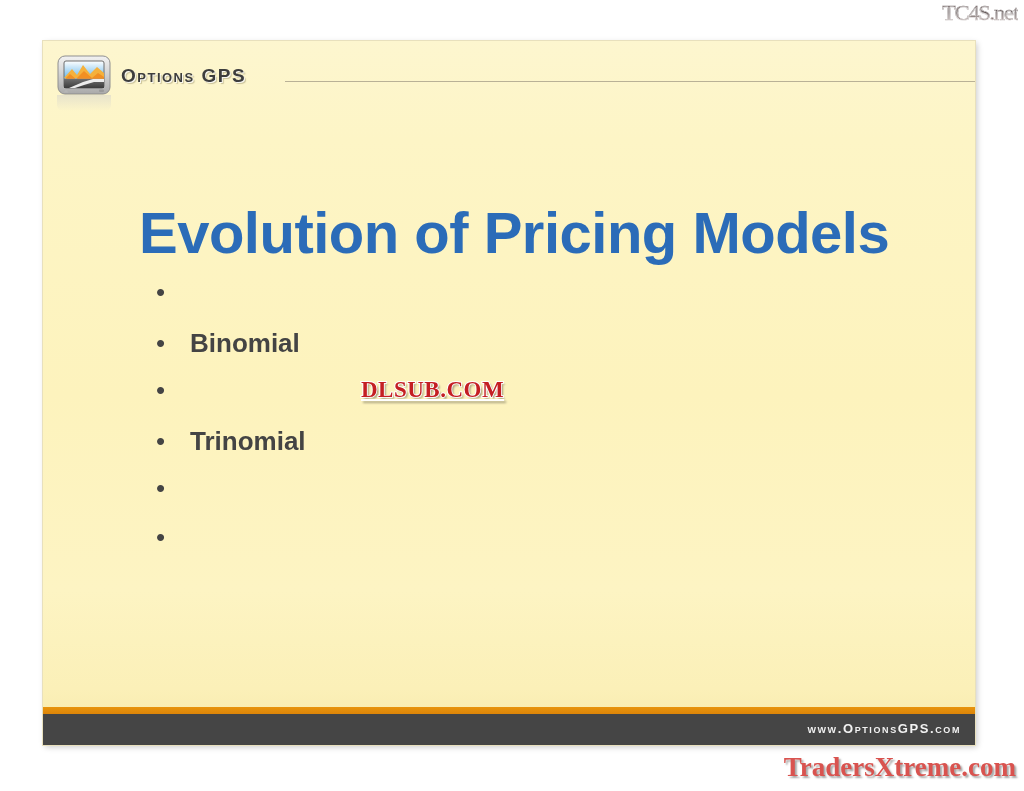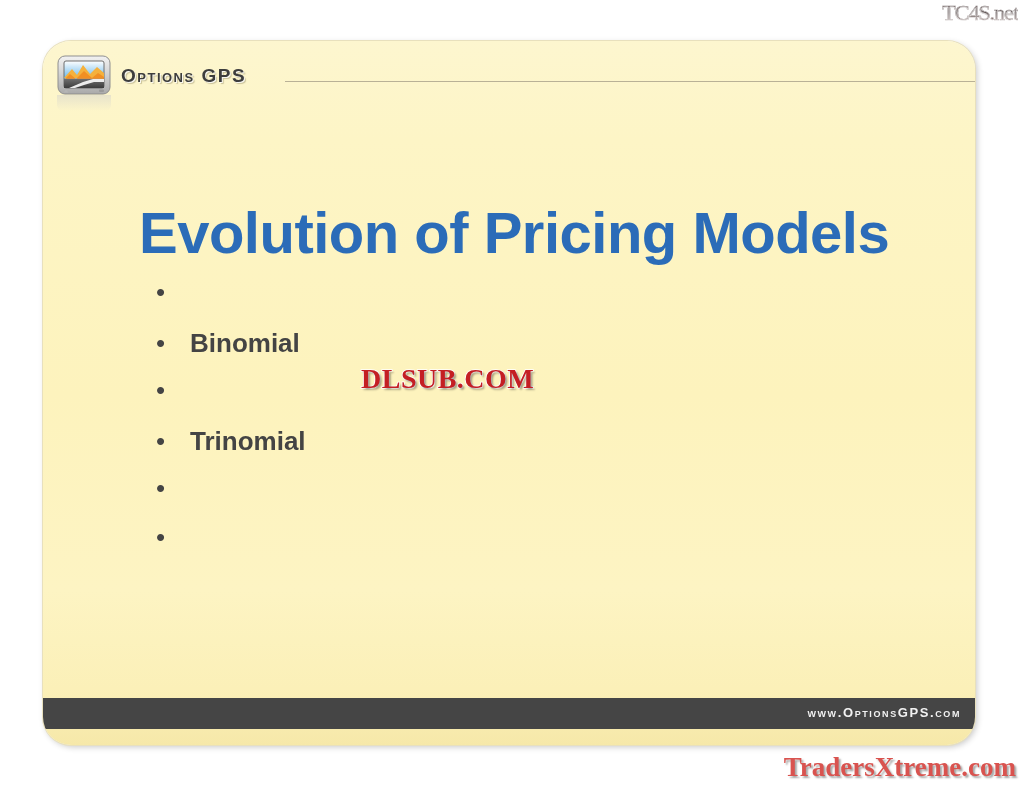--- a/index.html
+++ b/index.html
@@ -44,21 +44,20 @@
     height: 704px;
     background: linear-gradient(180deg,
         #fdf6cf 0%,
         #fdf5c6 14%,
         #fdf3bd 50%,
         #fdf4c3 78%,
         #fbf0b8 92%,
         #f6e8a9 100%);
     box-shadow: 0 0 0 1px #e8e0bd, 2px 2px 6px rgba(0,0,0,0.22);
     overflow: hidden;
-    border-radius: 28px;
   }
 
   
   #slide-header {
     position: absolute;
     left: 0; top: 0;
     width: 932px;
     height: 60px;
   }
   #gps-device-icon {
@@ -136,46 +135,47 @@
     font-weight: bold;
     color: #444444;
     white-space: pre;
     letter-spacing: 0px;
   }
 
   
   #dlsub-watermark {
     position: absolute;
     left: 318px;
-    top: 322px;
+    top: 336px;
     font-family: "Liberation Serif", serif;
     font-weight: bold;
-    font-size: 28px;
+    font-size: 23px;
     letter-spacing: 0.5px;
     color: #c41f23;
     -webkit-text-stroke: 1.6px #ffffff;
     paint-order: stroke fill;
     text-shadow: 2px 2px 2px rgba(0,0,0,0.33);
     white-space: nowrap;
     z-index: 20;
+    text-decoration: underline;
   }
 
   
   #footer-accent {
     position: absolute;
     left: 0;
     bottom: 31px;
     width: 932px;
     height: 7px;
     background: linear-gradient(180deg, #e8940d 0%, #dd8508 100%);
   }
   #footer-bar {
     position: absolute;
     left: 0;
-    bottom: 16px;
+    bottom: 0;
     width: 932px;
     height: 31px;
     background: #454545;
   }
   #footer-url {
     position: absolute;
     right: 14px;
     top: 7px;
     font-size: 13px;
     font-weight: bold;

